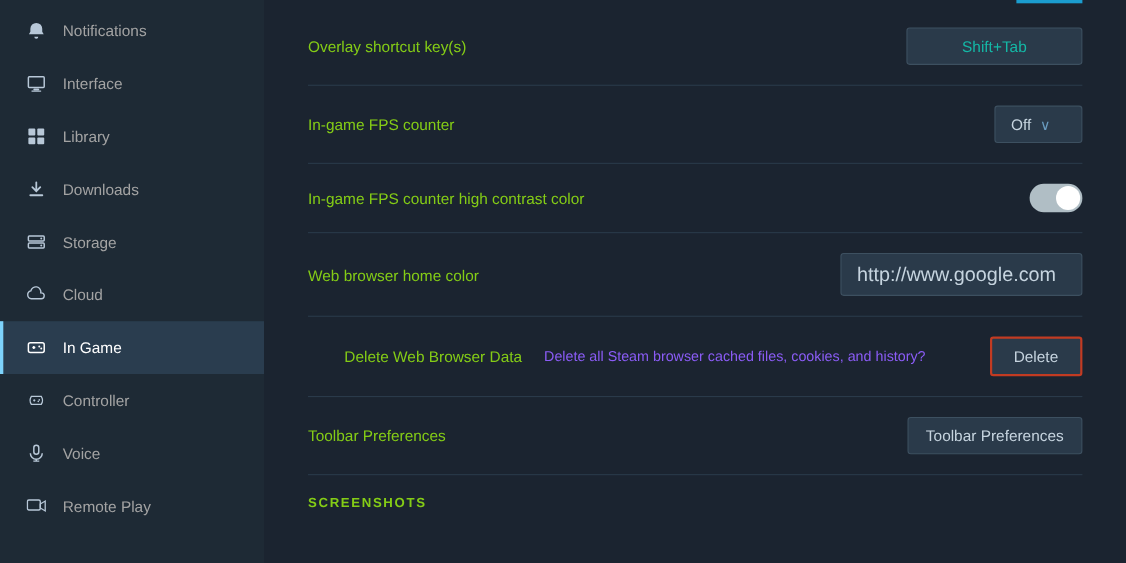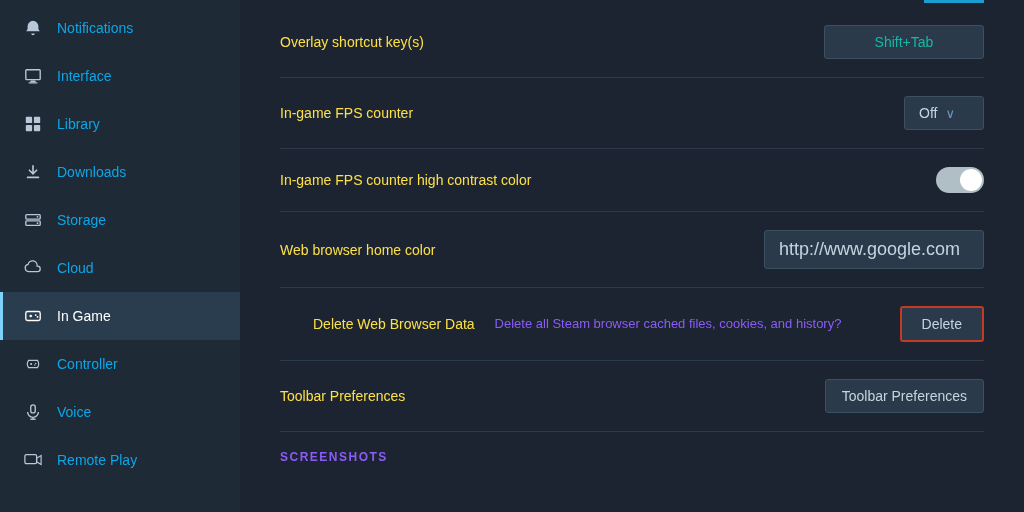--- a/index.html
+++ b/index.html
@@ -22,21 +22,21 @@
       display: flex;
       flex-direction: column;
       padding-top: 4px;
     }
     .sidebar-item {
       display: flex;
       align-items: center;
       padding: 14px 20px;
       cursor: pointer;
       font-size: 15px;
-      color: #0ea5e9;
+      color: #a3a3a3;
       gap: 14px;
       border-left: 3px solid transparent;
     }
     .sidebar-item.active {
       background: #2a3d4f;
       border-left: 3px solid #7dd3fc;
       color: #ffffff;
     }
     .sidebar-item .icon {
       width: 20px;
@@ -67,21 +67,21 @@
       align-items: center;
       justify-content: space-between;
       padding: 18px 0;
       border-bottom: 1px solid #2a3a4a;
     }
     .setting-row:last-child {
       border-bottom: none;
     }
     .setting-label {
       font-size: 14px;
-      color: #fde047;
+      color: #84cc16;
     }
     .setting-label.muted {
       color: #8b5cf6;
       font-size: 13px;
       text-align: center;
     }
     .setting-left {
       display: flex;
       flex-direction: row;
       gap: 20px;
@@ -175,21 +175,21 @@
       font-size: 14px;
       color: #c6d4df;
       cursor: pointer;
     }
 
     
     .section-header {
       font-size: 12px;
       font-weight: bold;
       letter-spacing: 1.5px;
-      color: #8b5cf6;
+      color: #84cc16;
       padding: 18px 0 4px 0;
       text-transform: uppercase;
     }
 
     
     svg {
       fill: #b8c8d8;
     }
     .active svg {
       fill: #ffffff;

